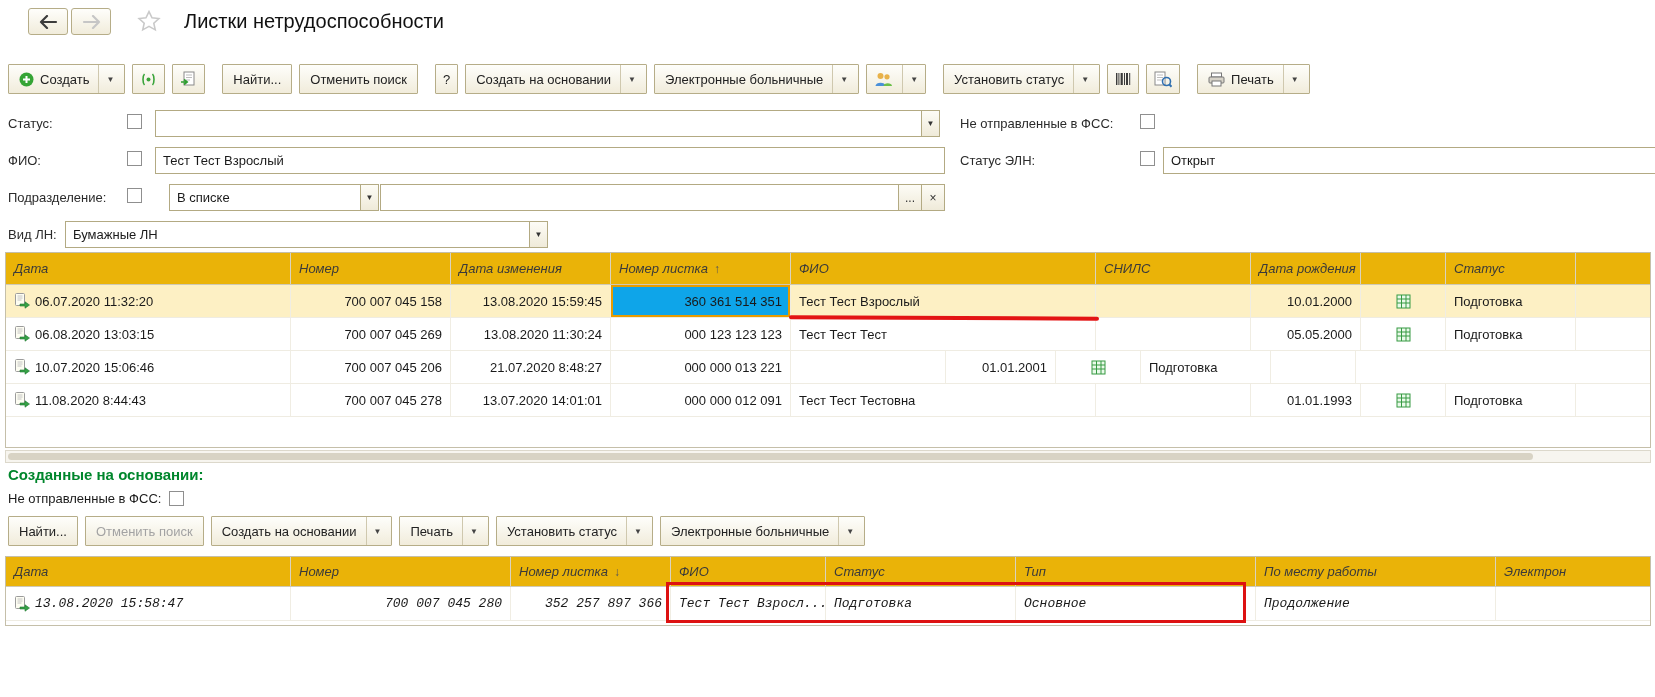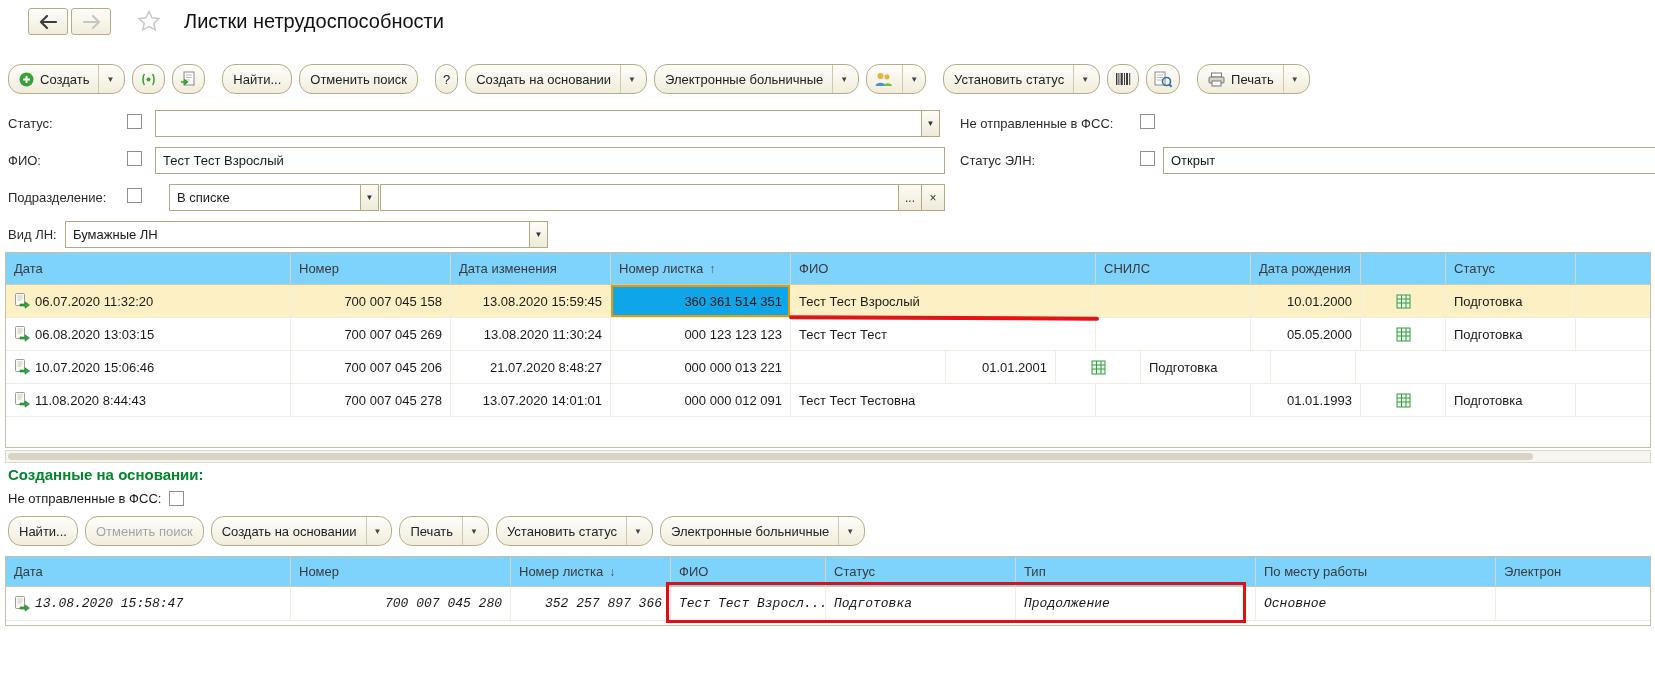--- a/index.html
+++ b/index.html
@@ -17,21 +17,21 @@
     margin-right:3px; cursor:pointer; padding:0;
   }
   #fav-star { margin-left:22px; display:inline-flex; }
   #page-title { font-size:20px; font-weight:400; margin:0 0 0 22px; color:#111; }
 
   
   #toolbar { position:absolute; left:8px; top:64px; display:flex; align-items:center; gap:7px; }
   #toolbar2 { position:absolute; left:8px; top:516px; display:flex; align-items:center; gap:7px; }
   .btn {
     display:inline-flex; align-items:center; gap:6px; height:30px; padding:0 10px;
-    background:linear-gradient(#fefefb,#f1ecdb); border:1px solid #b6ad88; border-radius:13px;
+    background:linear-gradient(#fefefb,#f1ecdb); border:1px solid #b6ad88; border-radius:1px;
     font-size:13px; color:#222; cursor:pointer; white-space:nowrap; font-family:inherit;
   }
   .btn.iconbtn { padding:0 7px; }
   .btn.disabled { color:#a3a3a3; }
   .btn .caret {
     margin-left:3px; padding-left:7px; border-left:1px solid #cfc8ae;
     font-size:8px; color:#444; align-self:stretch; display:flex; align-items:center;
   }
   .grp { margin-left:10px; }
 
@@ -56,21 +56,21 @@
   .mini-btn {
     position:absolute; top:0; bottom:0; width:23px; border-left:1px solid #b3aa83;
     background:linear-gradient(#fdfcf6,#efead9); display:flex; align-items:center; justify-content:center;
     font-size:12px; color:#333; cursor:pointer;
   }
 
   
   .tablebox { position:absolute; left:5px; background:#fff; border:1px solid #c5bfa9; overflow:hidden; }
   #main-table { top:252px; width:1646px; height:196px; }
   #sub-table  { top:556px; width:1646px; height:70px; }
-  .thead { display:flex; height:32px; background:#7dd3fc; border-bottom:1px solid #cfc9b4; }
+  .thead { display:flex; height:32px; background:#eab308; border-bottom:1px solid #cfc9b4;font-style:italic; }
   #sub-table .thead { height:30px; }
   .hcell {
     display:flex; align-items:center; padding:0 8px; border-right:1px solid #d9d3c0;
     color:#3a3a3a; overflow:hidden; white-space:nowrap; flex-shrink:0; cursor:pointer;
   }
   .sort { margin-left:6px; color:#555; font-size:12px; }
   .trow { display:flex; height:33px; border-bottom:1px solid #efece2; cursor:pointer; background:#fff; }
   #sub-table .trow { height:34px; font-style:italic;font-family:Liberation Mono, monospace; }
   .cell {
     display:flex; align-items:center; gap:5px; padding:0 8px; border-right:1px solid #f0ede3;
@@ -554,23 +554,23 @@
           <span class="icon">
             <svg width="15" height="15" viewBox="0 0 15 15">
               <rect x="1" y="1" width="13" height="13" fill="#eafaea" stroke="#379a43"></rect>
               <path d="M1 5h13M1 9h13M5.5 1v13M10 1v13" stroke="#379a43" stroke-width="1"></path>
             </svg>
           </span>
         </div>
         <div class="cell s4">
           <span>Подготовка</span>
         </div>
+        <div class="cell s6">
+          <span>Основное</span>
+        </div>
         <div class="cell s5">
           <span>Продолжение</span>
         </div>
-        <div class="cell s6">
-          <span>Основное</span>
-        </div>
         <div class="cell s7"></div>
       </div>
     </div>
   <div class="ann-box"></div>
 </div>
 
 </body></html>

